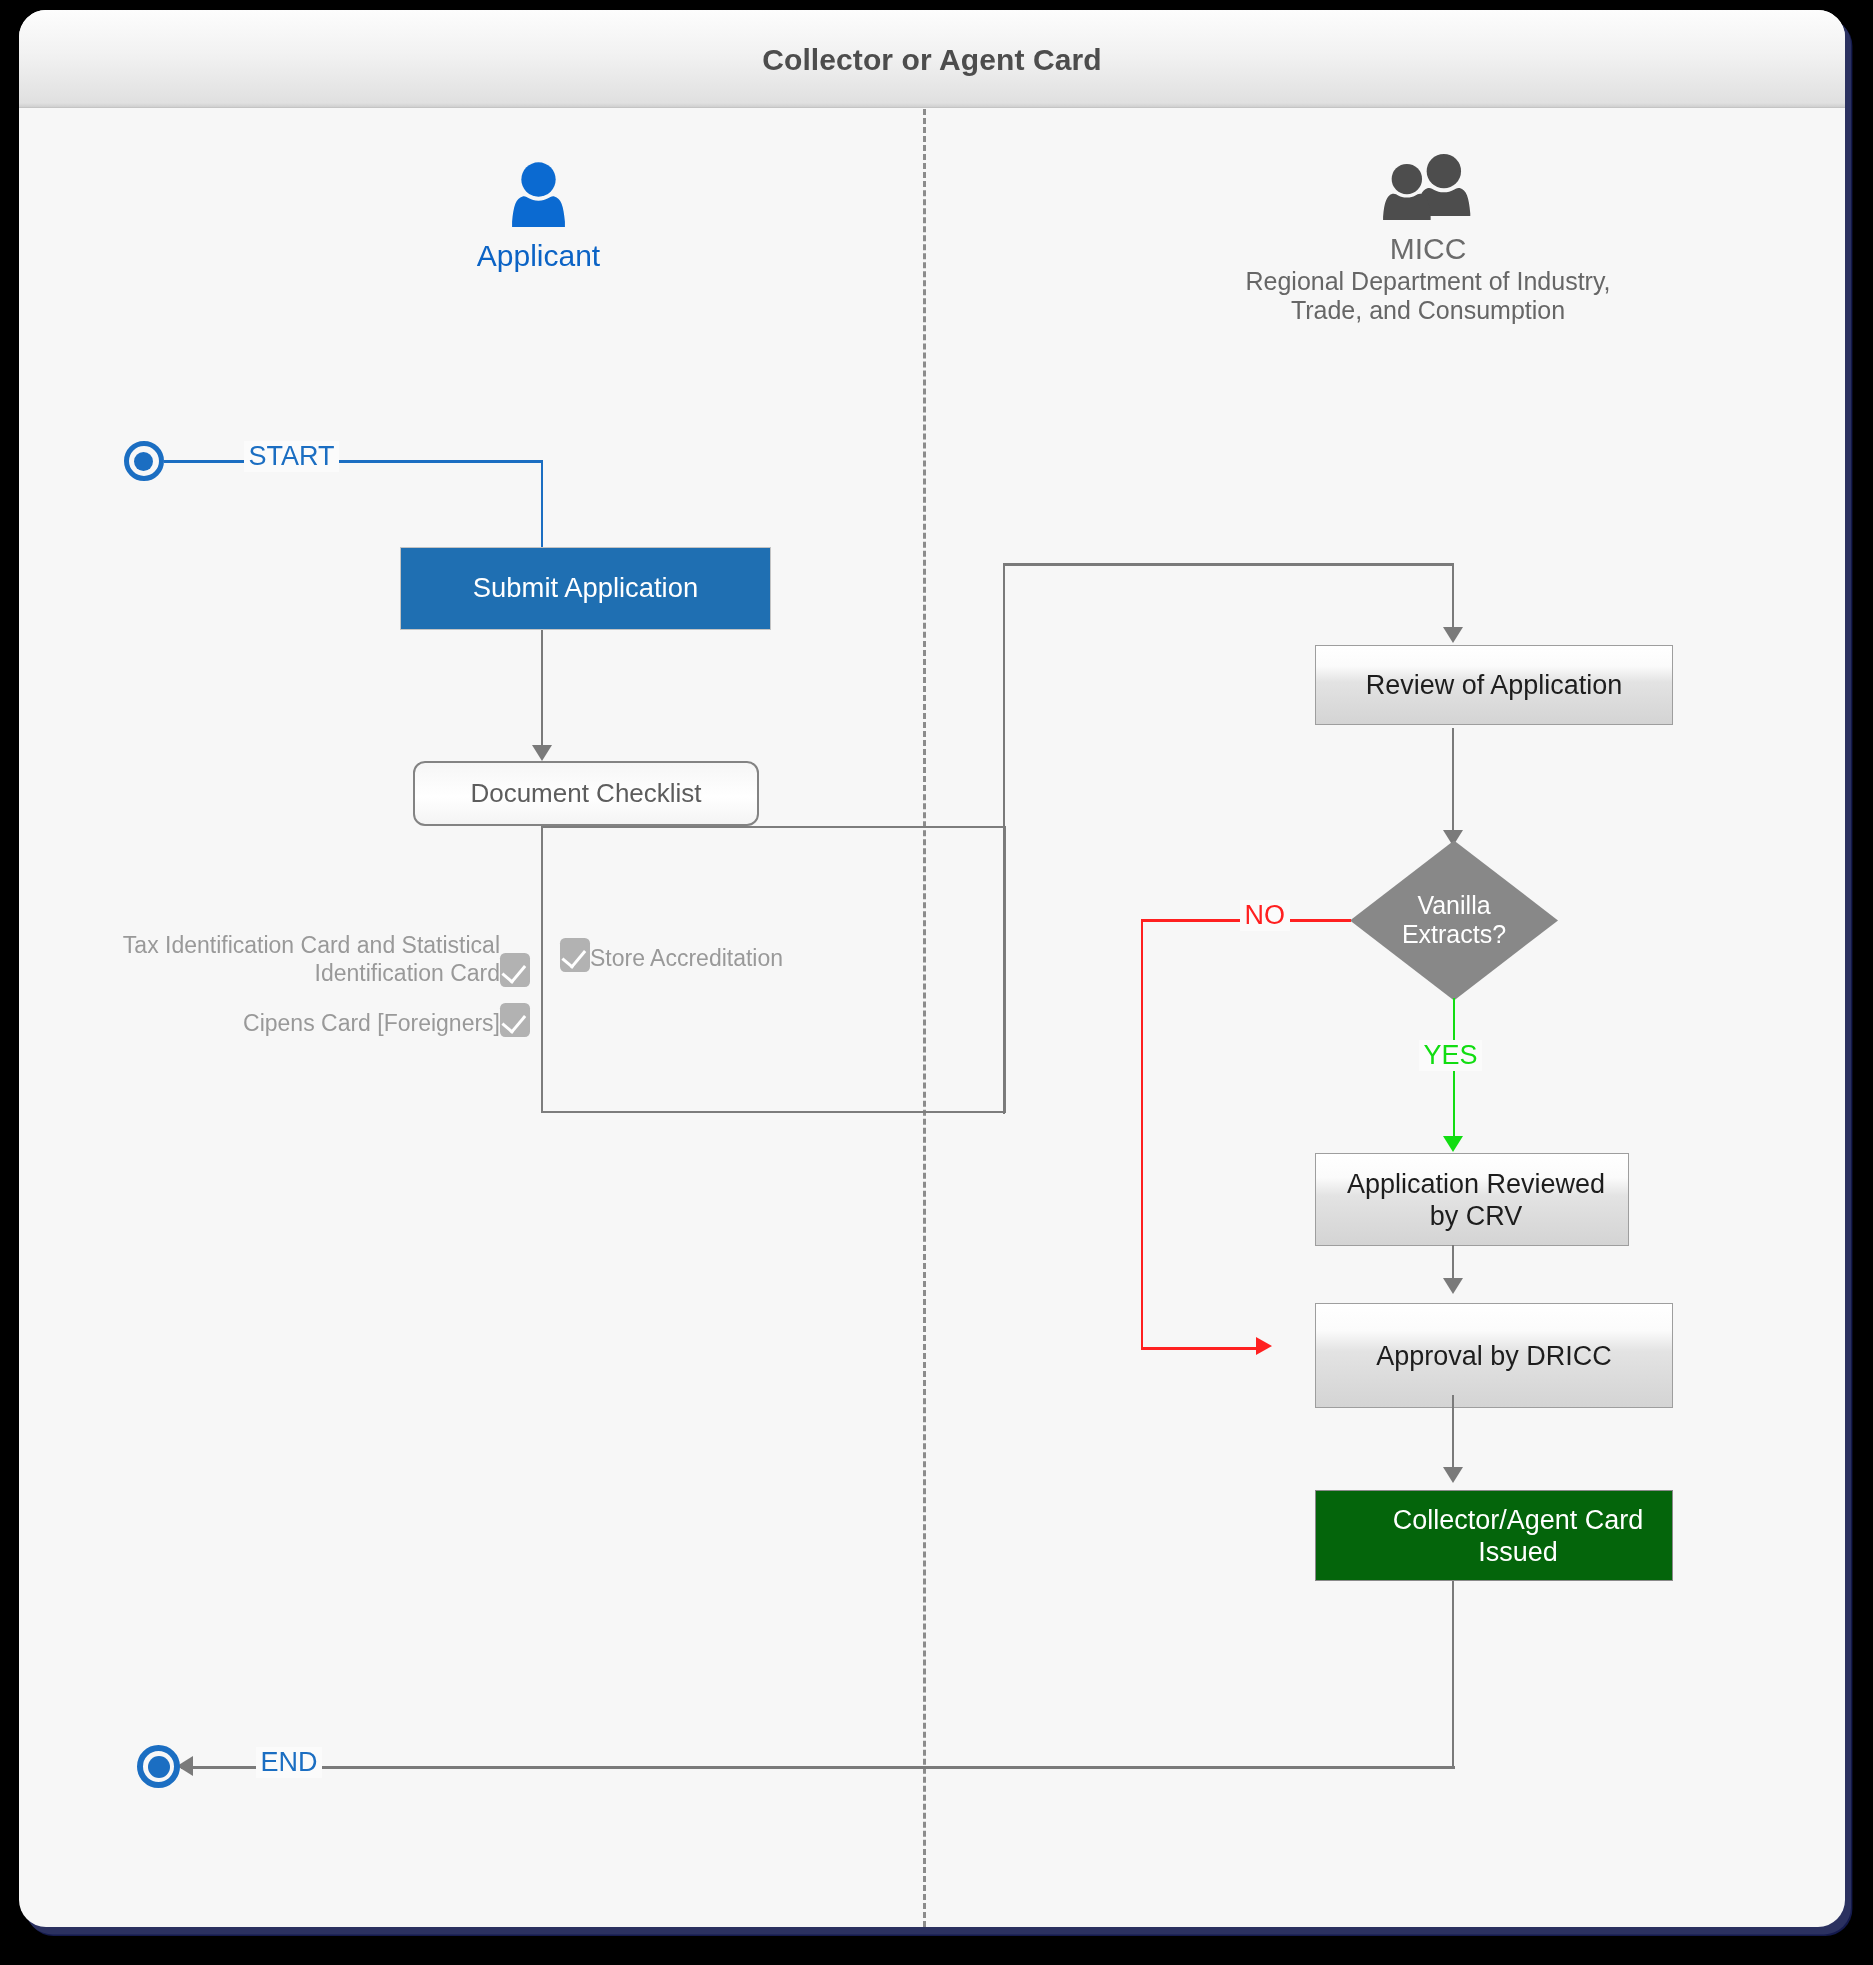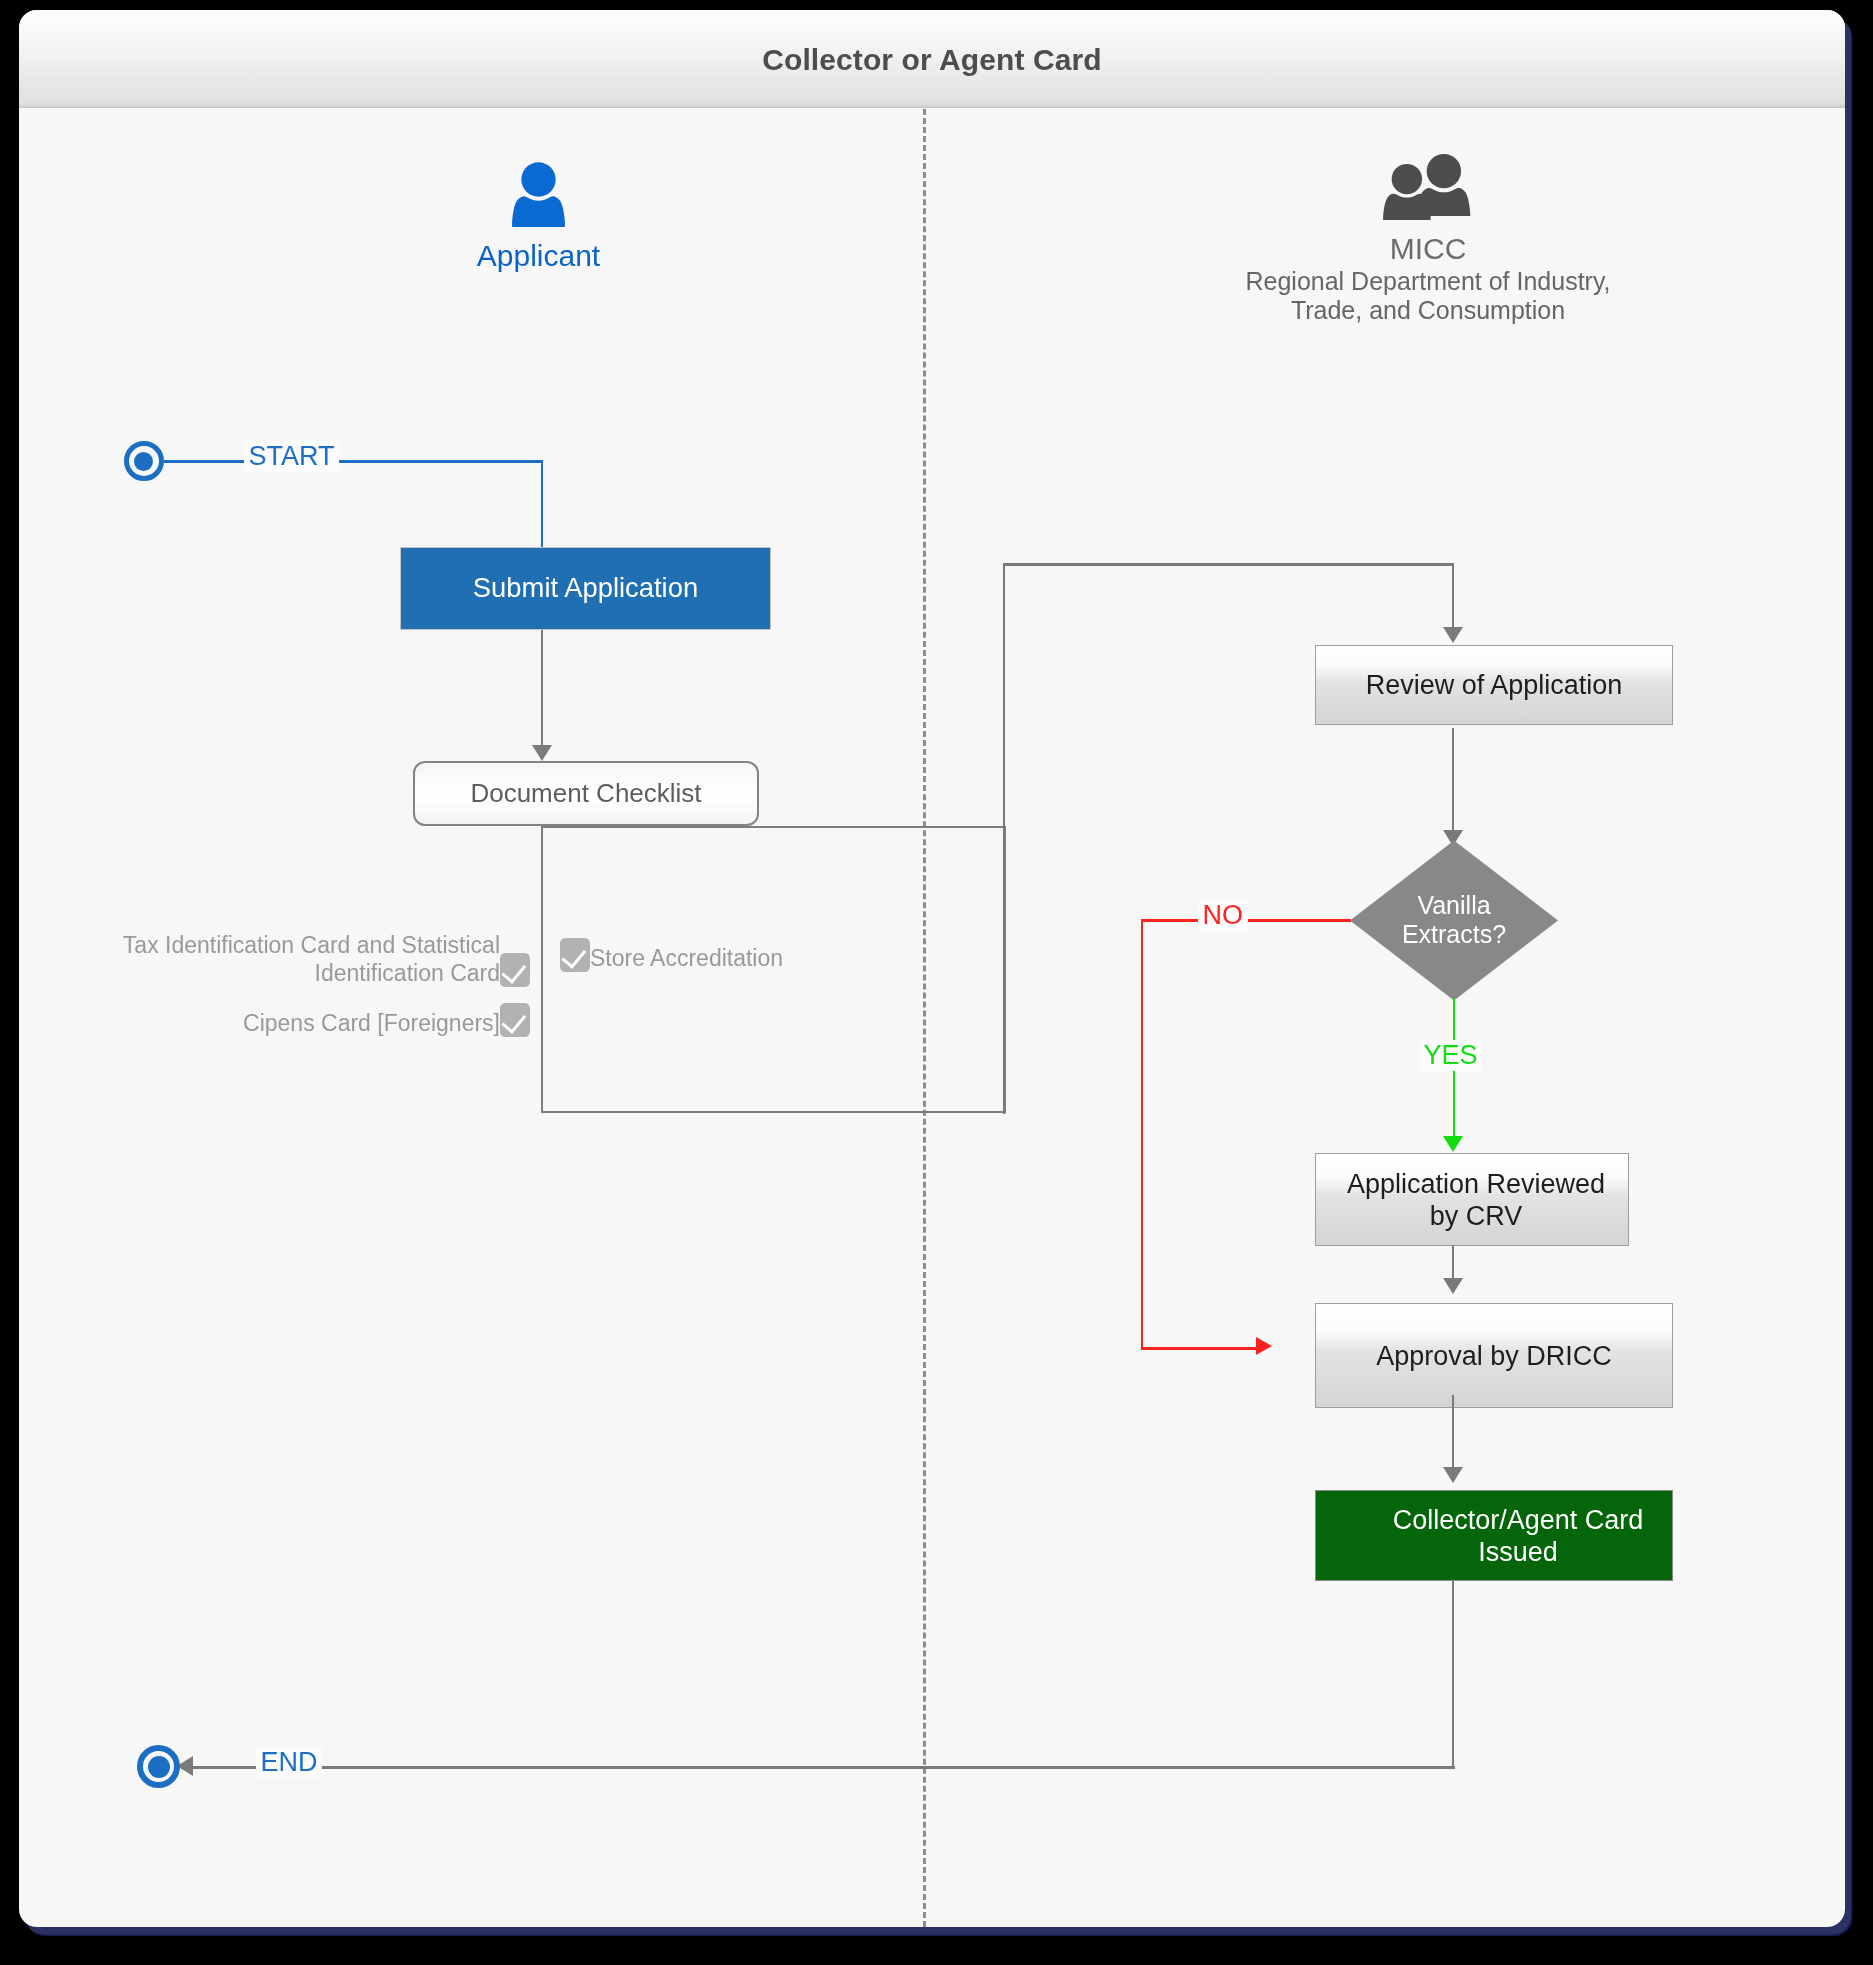--- a/index.html
+++ b/index.html
@@ -1,21 +1,21 @@
 <!DOCTYPE html>
 <html style="font-size:12px"><head>
 <meta charset="utf-8">
 <style>
   html,body{margin:0;padding:0;background:#000;}
   body{width:1874px;height:1965px;position:relative;overflow:hidden;
        font-family:"Liberation Sans","DejaVu Sans",sans-serif;}
 
   
   #card{position:absolute;left:19px;top:10.4px;width:1826px;height:1917px;
-        background:#f7f7f7;border-radius:18px;
+        background:#f7f7f7;border-radius:27px;
         box-shadow:6px 7.4px 0 0 #2b3160, 7.4px 9px 0 0 #141a4d;
         overflow:hidden;}
 
   #titlebar{position:absolute;left:0;top:0;width:100%;height:97px;
             background:linear-gradient(to bottom,#fdfdfd 0%,#f2f2f2 45%,#e0e0e0 96%,#cfcfcf 100%);
             border-bottom:1.5px solid #c4c4c4;}
   #title{position:absolute;left:0;top:33px;width:100%;text-align:center;
          font-size:30px;font-weight:bold;color:#4d4d4d;letter-spacing:0.1px;}
 
   #canvas{position:absolute;left:0;top:99px;width:1826px;height:1818px;}
@@ -181,21 +181,21 @@
           <div>Vanilla</div>
           <div>Extracts?</div>
         </div>
       </div>
     </div>
 
     <div class="ln ln-h red-ln" style="left:1122px;top:810px;width:210px;"></div>
     <div class="ln ln-v red-ln" style="left:1122px;top:810px;height:430px;"></div>
     <div class="ln ln-h red-ln" style="left:1122px;top:1238px;width:119px;"></div>
     <div class="arw arw-r" style="left:1237px;top:1228px;"></div>
-    <div class="elabel el-red" style="left:1179px;top:791px;">NO</div>
+    <div class="elabel el-red" style="left:1221px;top:791px;">NO</div>
 
     <div class="ln ln-v green-ln" style="left:1434px;top:889px;height:142px;"></div>
     <div class="arw arw-d green" style="left:1424px;top:1027px;"></div>
     <div class="elabel el-green" style="left:1400px;top:931px;">YES</div>
 
     <div class="node node-gray" style="left:1256px;top:1044px;width:314px;height:93px;padding-left:8px;">
       <span>
         <span>Application Reviewed</span><br>
         <span>by CRV</span>
       </span>

